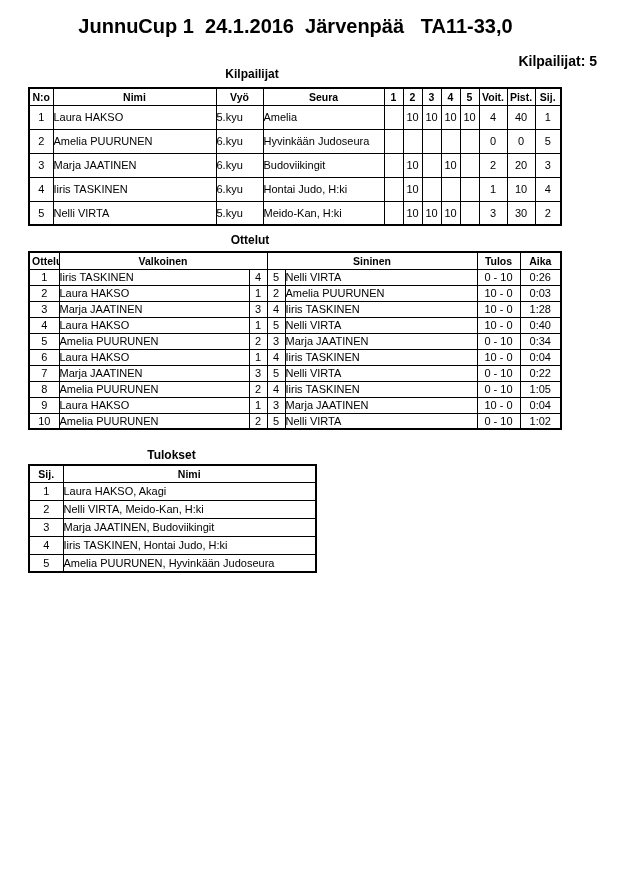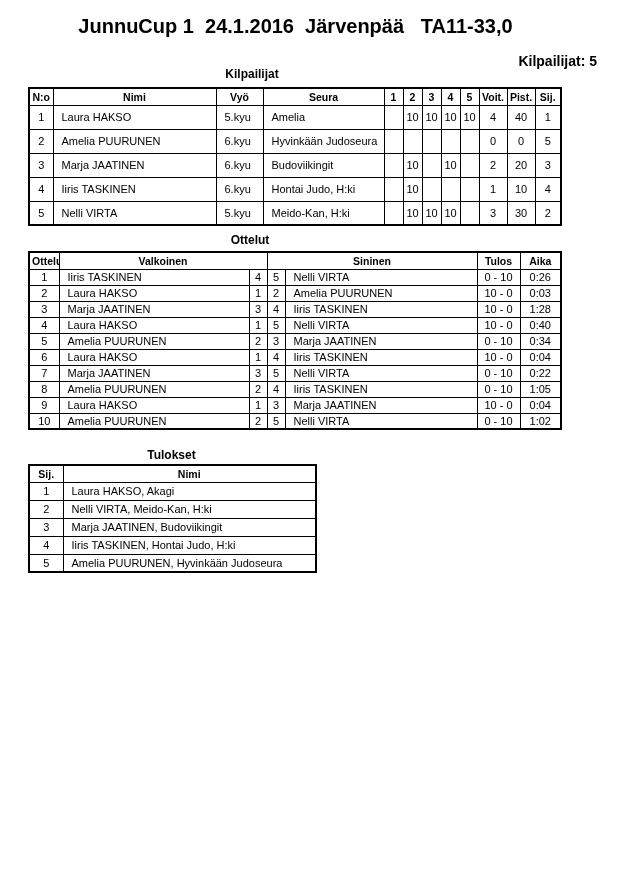--- a/index.html
+++ b/index.html
@@ -13,21 +13,21 @@
 
   .section-title { position:absolute; font-size:12px; font-weight:bold; text-align:center; }
   #t-kilp-title { top:67px;  left:28px; width:448px; }
   #t-ott-title  { top:233px; left:28px; width:444px; }
   #t-tul-title  { top:448px; left:28px; width:287px; }
 
   table { position:absolute; border-collapse:collapse; table-layout:fixed;
           font-size:11px; border:2px solid #000; background:#fff; }
   th, td { border:1px solid #000; overflow:hidden; white-space:nowrap; padding:0 2px; }
   th { font-size:10.5px; font-weight:bold; text-align:center; }
-  td.l { text-align:left; padding-left:8px; }
+  td.l { text-align:left; padding-left:0; }
   td.c { text-align:center; }
 
   #tbl-kilp { top:87px;  left:28px; width:532px; }
   #tbl-kilp thead tr { height:17px;margin-left:36px; }
   #tbl-kilp tbody tr { height:24px; }
 
   #tbl-ott  { top:251px; left:28px; width:532px; }
   #tbl-ott thead tr { height:17px; }
   #tbl-ott tbody tr { height:16px; }
 

